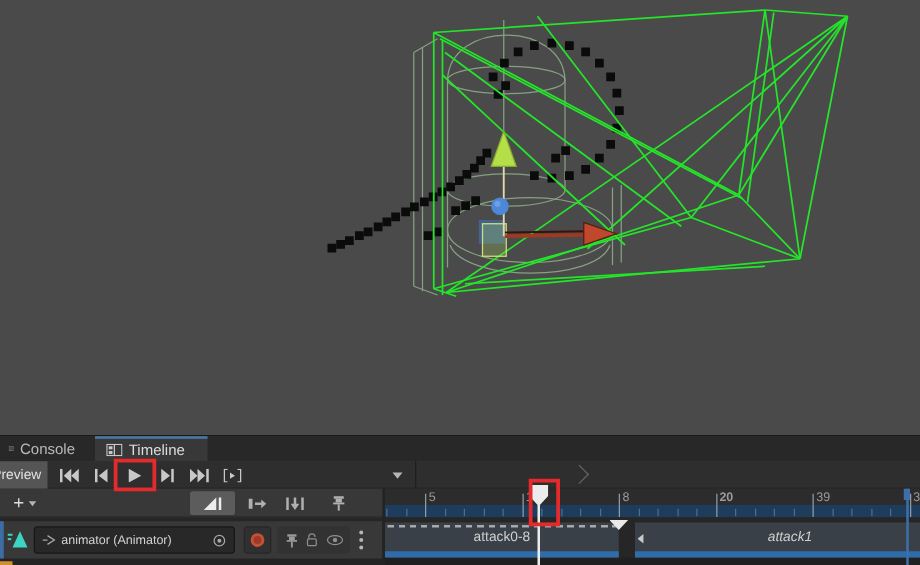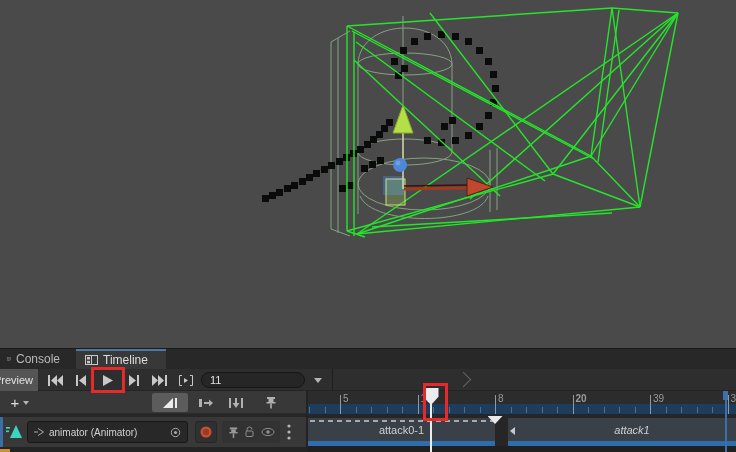--- a/index.html
+++ b/index.html
@@ -236,21 +236,20 @@
         </svg>
       </button>
       <button class="tbtn" style="left:173px">
         <svg width="16" height="11" viewBox="0 0 16 11" fill="none" stroke="#c8c8c8">
           <path d="M4,0.5 H1.5 V10.5 H4"></path>
             <path d="M12,0.5 H14.5 V10.5 H12"></path>
             <polygon points="6,3 10,5.5 6,8" fill="#c8c8c8" stroke="none"></polygon>
         </svg>
       </button>
 
-      <input id="frame-field" value="11" style="">
       <button id="frame-dropdown">
           <span class="caret"></span>
         </button>
       <div id="toolbar-sep"></div>
 
       <div id="crumb-chev"></div>
     </div>
 
     <div id="optrow">
       <div id="opt-header">
@@ -378,21 +377,21 @@
           <svg width="4" height="16" viewBox="0 0 4 16" fill="#b5b5b5">
             <circle cx="2" cy="2" r="1.6"></circle>
               <circle cx="2" cy="8" r="1.6"></circle>
               <circle cx="2" cy="14" r="1.6"></circle>
           </svg>
         </button>
       </div>
       <div id="clips-layer">
         <div id="clips-bottom"></div>
       <div class="clip dashed" style="left: 0px; width: 187px;">
-            <span>attack0-1</span>
+            <span>attack0-8</span>
           </div>
           <div class="tri-down" style="left: 179.5px;"></div>
           <div class="clip" style="left: 200px; width: 248px; font-style: italic;">
             <span>attack1</span>
             <div class="in-arrow" style="left: 2px; top: 9px;"></div>
           </div>
         </div>
     </div>
 
     <div id="header-bottom-strip"></div>

